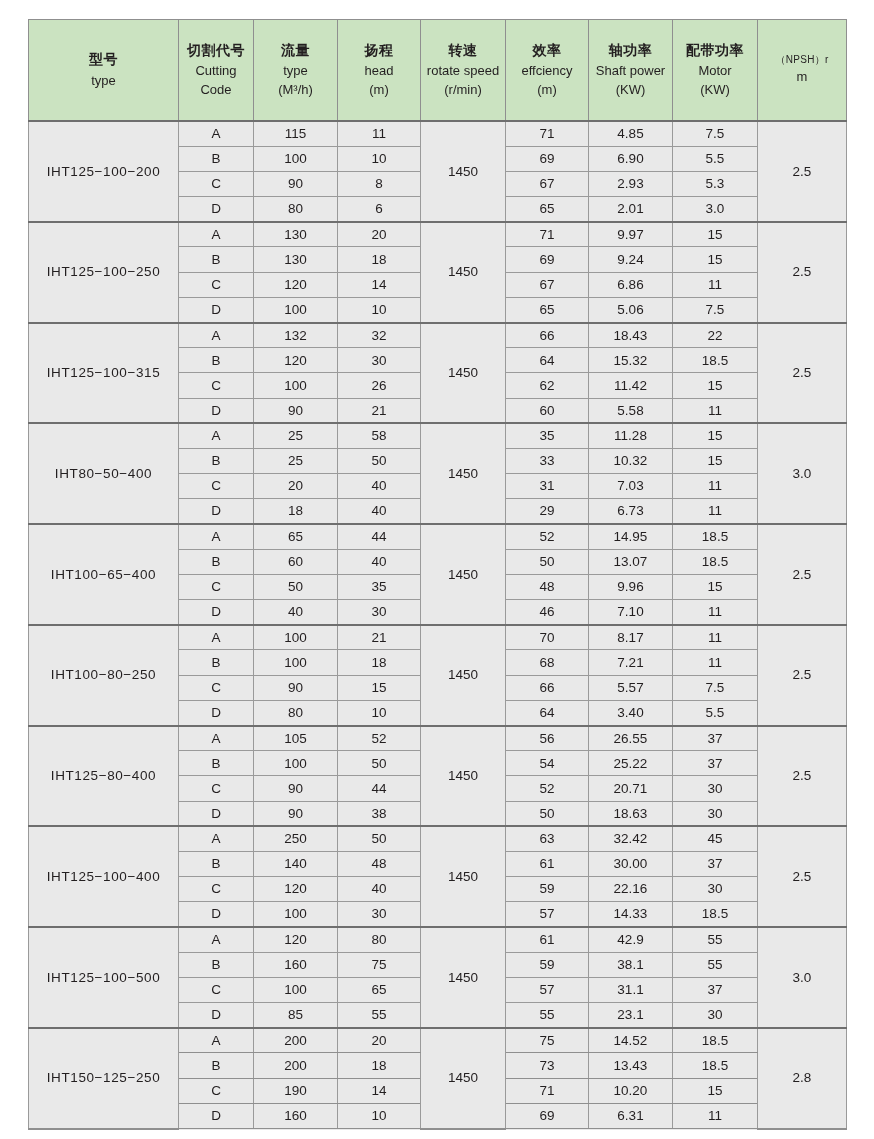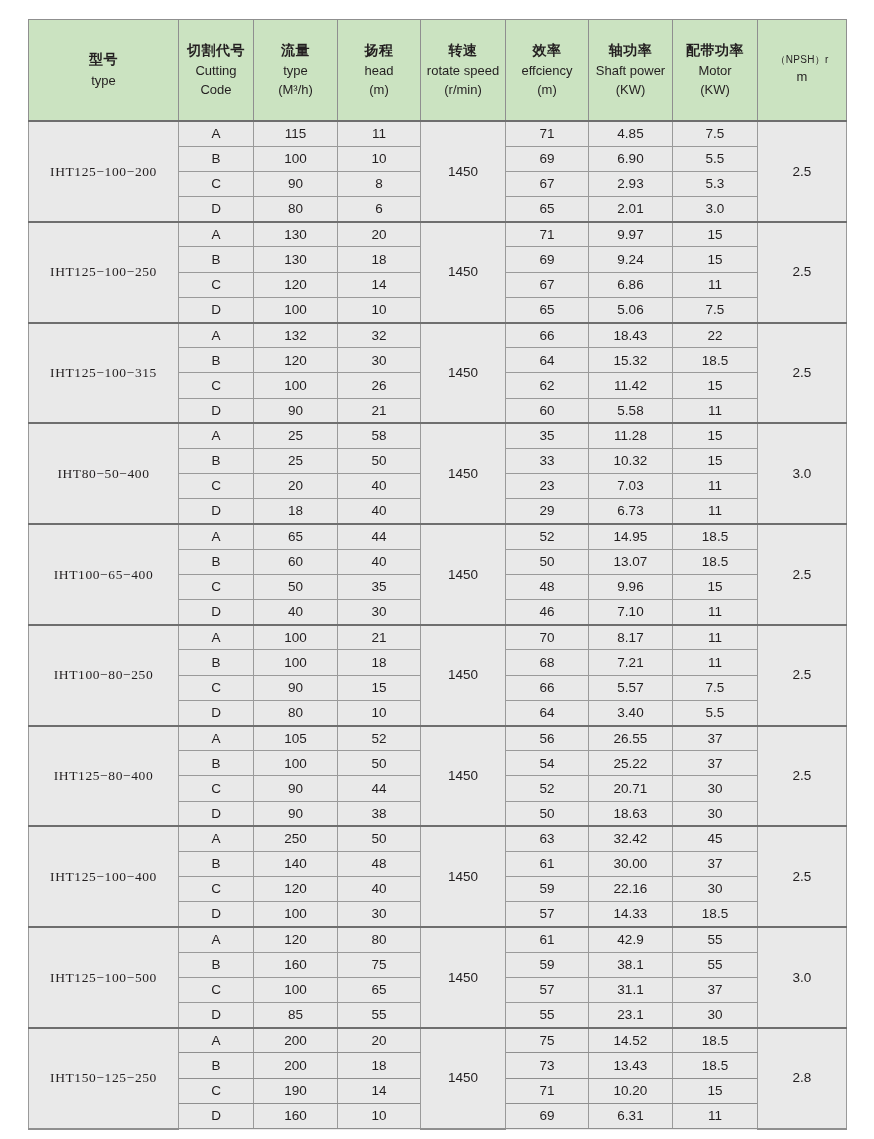--- a/index.html
+++ b/index.html
@@ -76,21 +76,20 @@
     font-weight: normal;
   }
   th.npsh-head .hdr-en { font-size: 10px; letter-spacing: 0.3px; }
 
   
   tbody tr { height: 25.2px; }
 
   td.type-cell {
     font-size: 13.5px;
     letter-spacing: 0.6px;
-    font-family: Liberation Serif, serif;
   }
   td.speed-cell,
   td.npsh-cell {
     font-size: 13.5px;
   }
 
   
   tbody tr.block-start > td,
   tbody tr.block-start > th {
     border-top: 2px solid #6e6e6e;
@@ -299,21 +298,21 @@
           <td>25</td>
           <td>50</td>
           <td>33</td>
           <td>10.32</td>
           <td>15</td>
         </tr>
         <tr>
           <td>C</td>
           <td>20</td>
           <td>40</td>
-          <td>23</td>
+          <td>31</td>
           <td>7.03</td>
           <td>11</td>
         </tr>
         <tr class="block-last">
           <td>D</td>
           <td>18</td>
           <td>40</td>
           <td>29</td>
           <td>6.73</td>
           <td>11</td>

